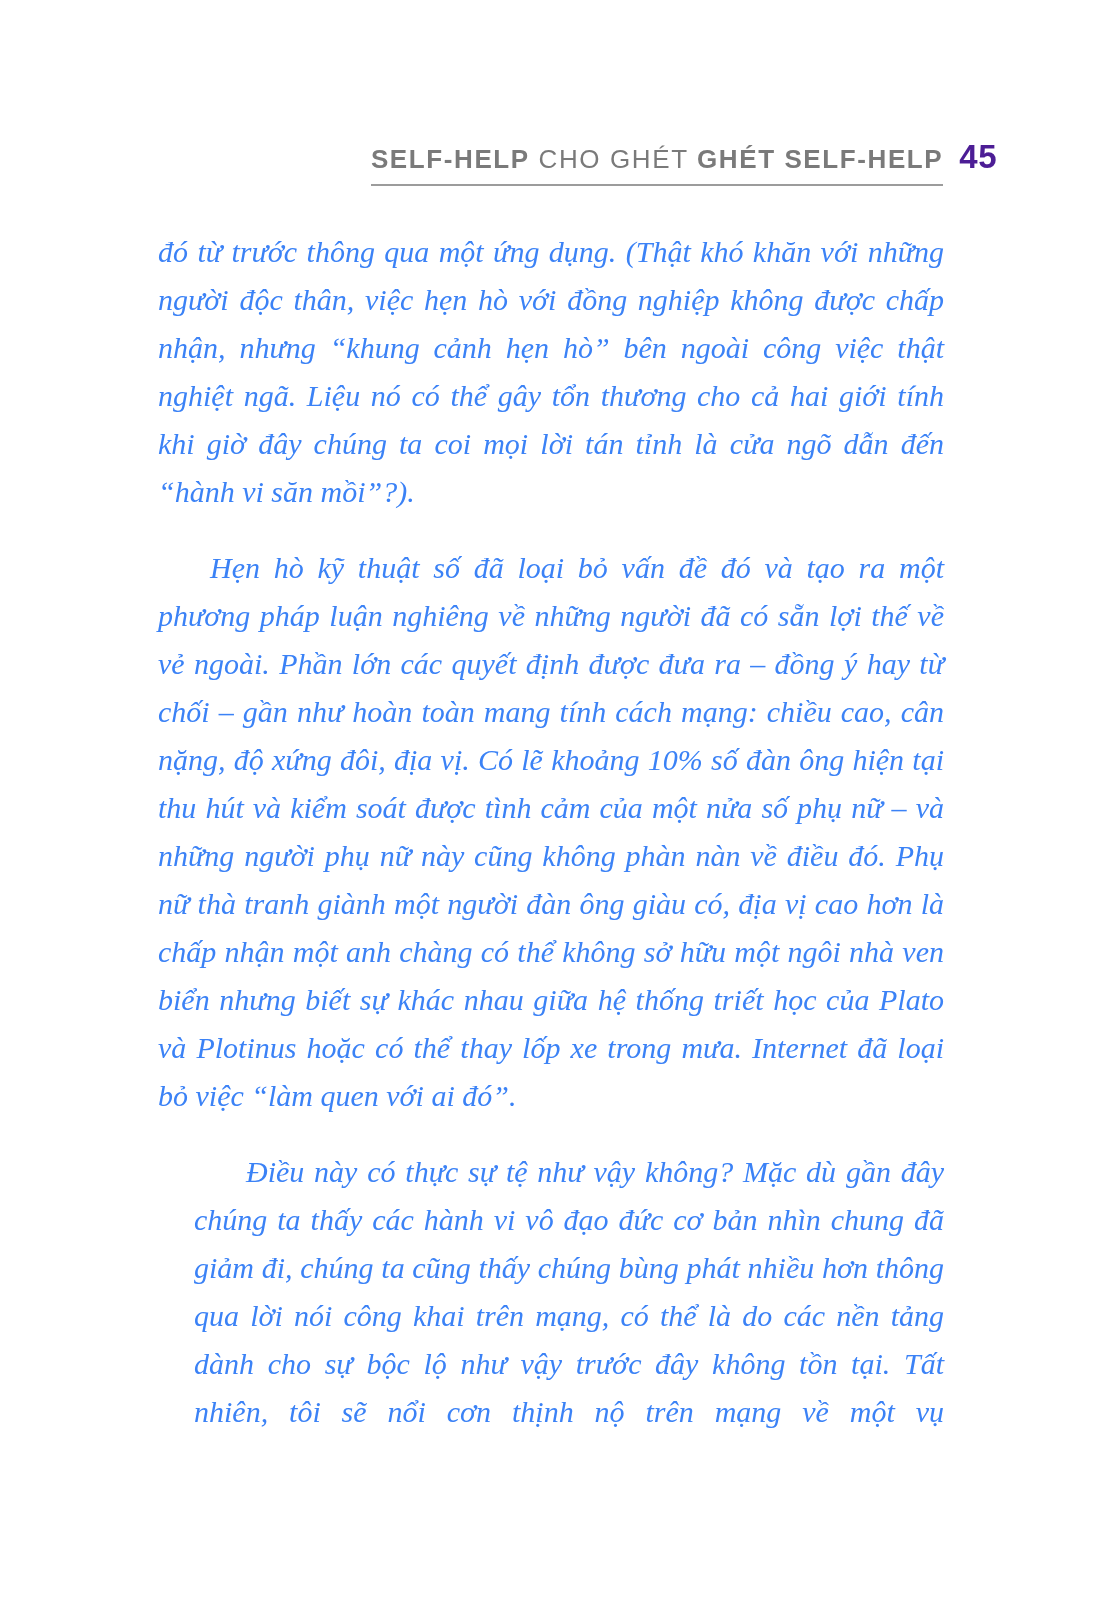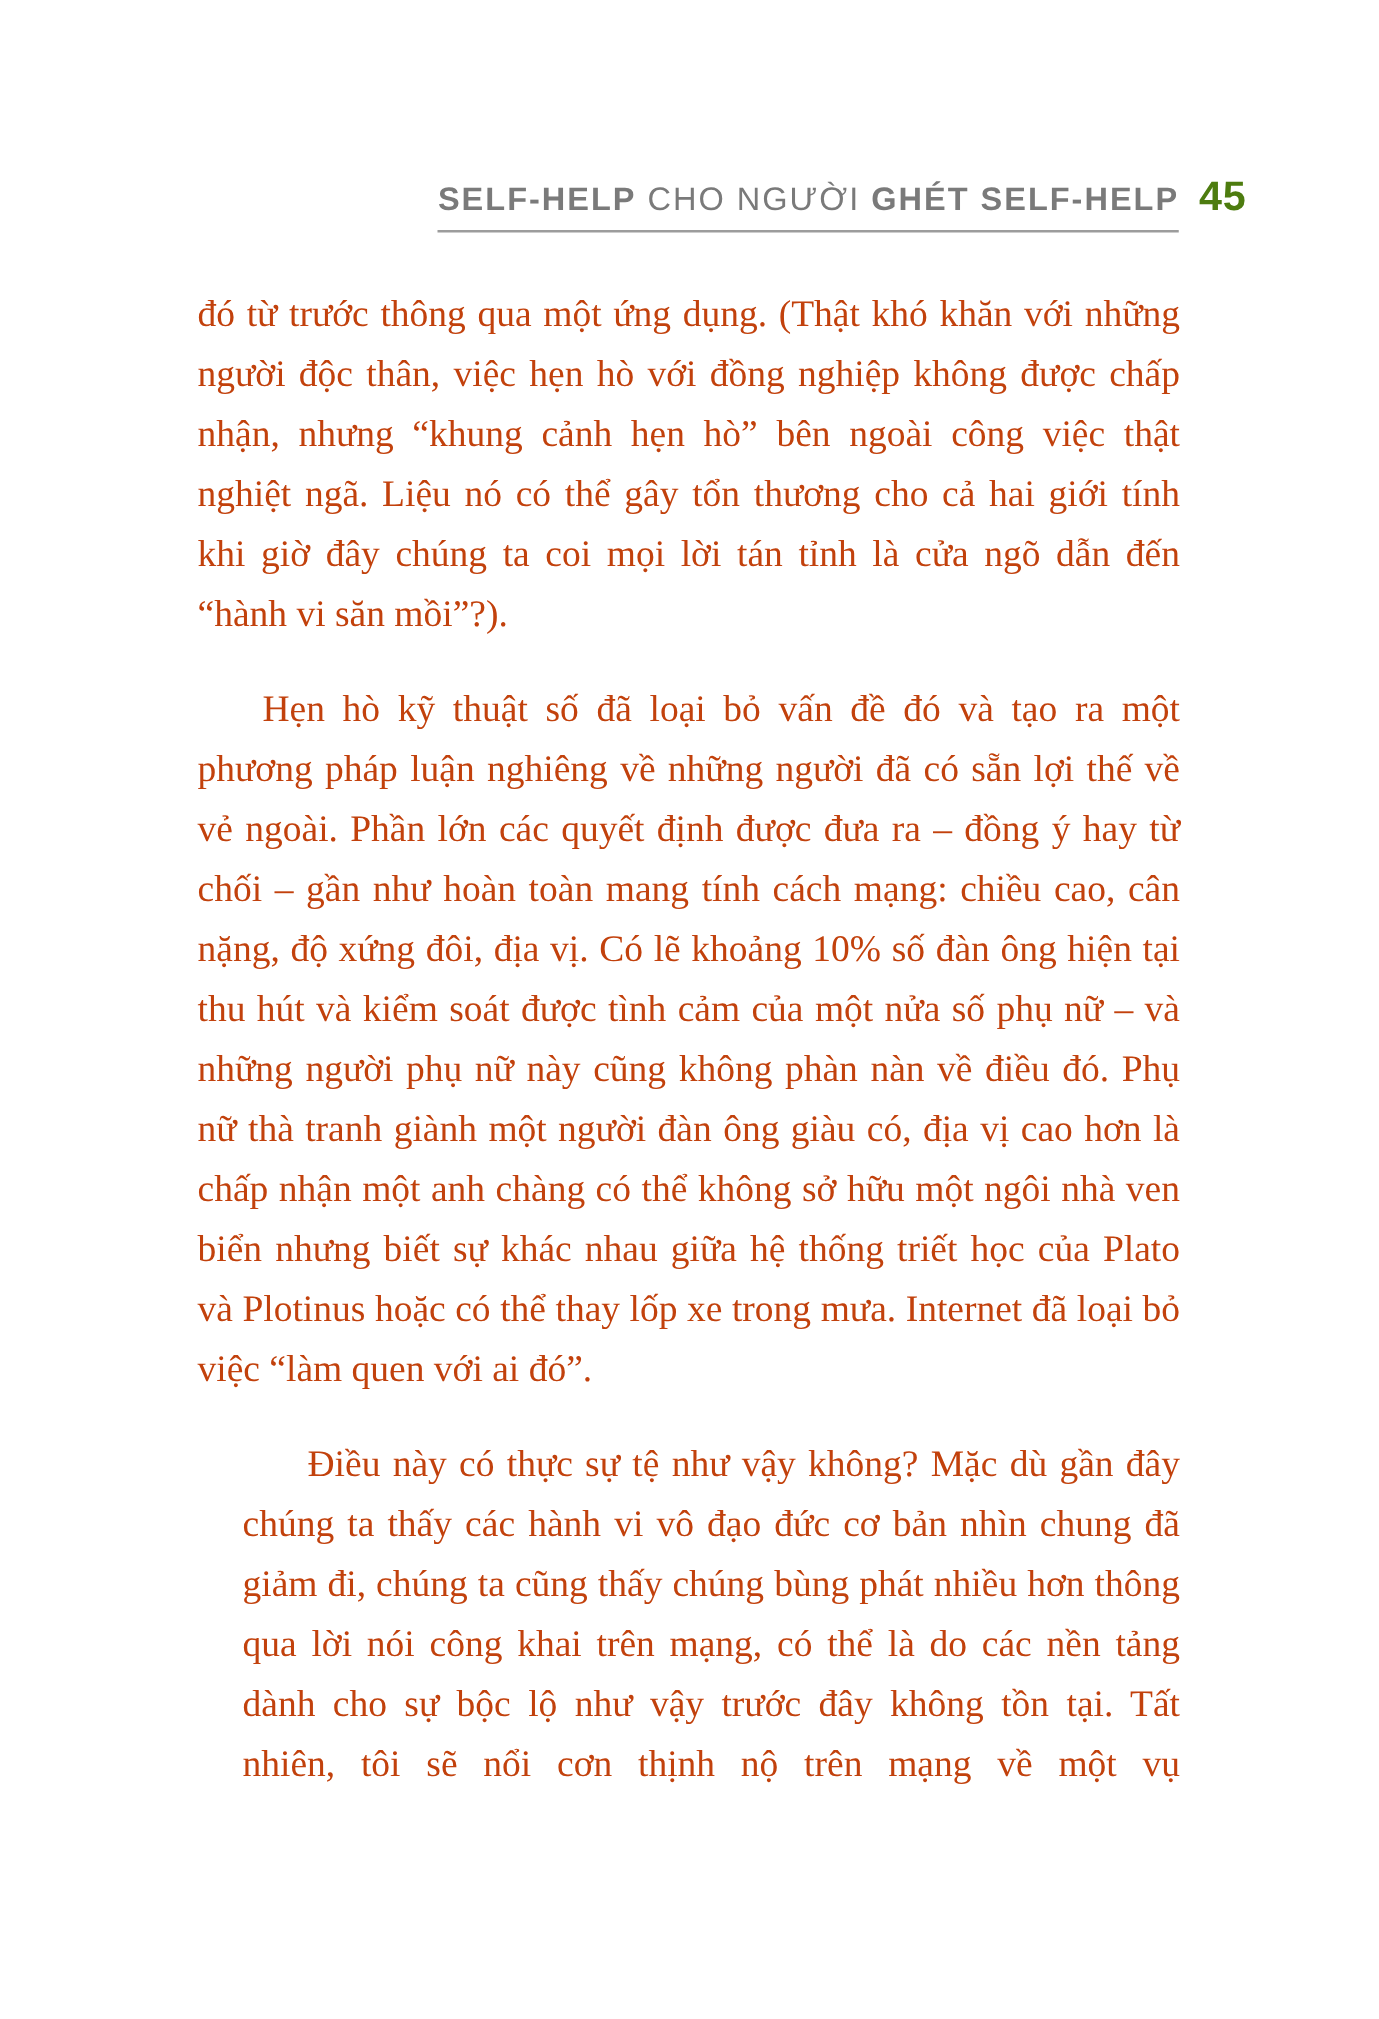--- a/index.html
+++ b/index.html
@@ -54,21 +54,21 @@
   }
   .para { margin: 0 0 28px 0; }
   .para.indent { text-indent: 52px; }
   .para.justify-last { text-align-last: justify; margin-left: 36px; }
 </style>
 </head>
 <body>
 
 <div class="page" style="background: rgb(255, 255, 255);">
   <div class="running-header">
-    <div class="header-title" id="header-title" style="color: rgb(122, 122, 122); border-bottom-color: rgb(156, 156, 156);"><span class="seg-bold">SELF-HELP</span><span class="seg"> CHO NGƯỜI </span><span class="seg-bold">GHÉT SELF-HELP</span></div>
-    <div class="page-number" id="page-number" style="color: #4d7c0f;">45</div>
+    <div class="header-title" id="header-title" style="color: rgb(122, 122, 122); border-bottom-color: rgb(156, 156, 156);"><span class="seg-bold">SELF-HELP</span><span class="seg"> CHO GHÉT </span><span class="seg-bold">GHÉT SELF-HELP</span></div>
+    <div class="page-number" id="page-number" style="color: #4c1d95;">45</div>
   </div>
-  <div class="body-text" id="body-text" style="color: #c2410c;">
+  <div class="body-text" id="body-text" style="color: #3b82f6; font-style: italic;">
       <p class="para">đó từ trước thông qua một ứng dụng. (Thật khó khăn với những người độc thân, việc hẹn hò với đồng nghiệp không được chấp nhận, nhưng “khung cảnh hẹn hò” bên ngoài công việc thật nghiệt ngã. Liệu nó có thể gây tổn thương cho cả hai giới tính khi giờ đây chúng ta coi mọi lời tán tỉnh là cửa ngõ dẫn đến “hành vi săn mồi”?).</p>
       <p class="para indent">Hẹn hò kỹ thuật số đã loại bỏ vấn đề đó và tạo ra một phương pháp luận nghiêng về những người đã có sẵn lợi thế về vẻ ngoài. Phần lớn các quyết định được đưa ra – đồng ý hay từ chối – gần như hoàn toàn mang tính cách mạng: chiều cao, cân nặng, độ xứng đôi, địa vị. Có lẽ khoảng 10% số đàn ông hiện tại thu hút và kiểm soát được tình cảm của một nửa số phụ nữ – và những người phụ nữ này cũng không phàn nàn về điều đó. Phụ nữ thà tranh giành một người đàn ông giàu có, địa vị cao hơn là chấp nhận một anh chàng có thể không sở hữu một ngôi nhà ven biển nhưng biết sự khác nhau giữa hệ thống triết học của Plato và Plotinus hoặc có thể thay lốp xe trong mưa. Internet đã loại bỏ việc “làm quen với ai đó”.</p>
       <p class="para indent justify-last">Điều này có thực sự tệ như vậy không? Mặc dù gần đây chúng ta thấy các hành vi vô đạo đức cơ bản nhìn chung đã giảm đi, chúng ta cũng thấy chúng bùng phát nhiều hơn thông qua lời nói công khai trên mạng, có thể là do các nền tảng dành cho sự bộc lộ như vậy trước đây không tồn tại. Tất nhiên, tôi sẽ nổi cơn thịnh nộ trên mạng về một vụ</p>
     </div>
 </div>
 
 </body></html>

